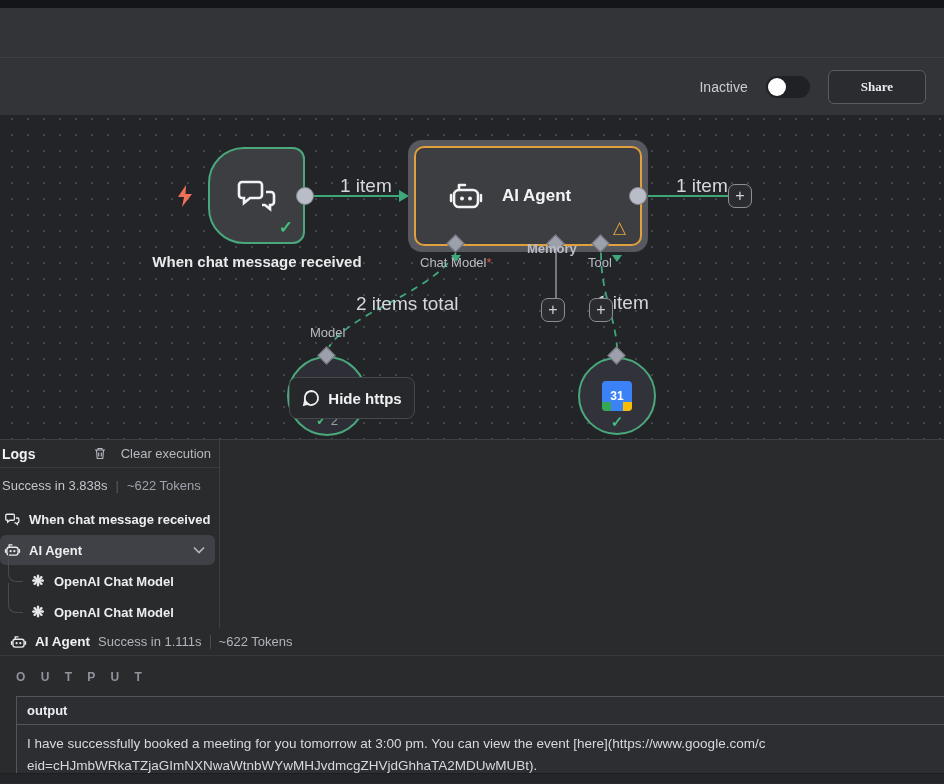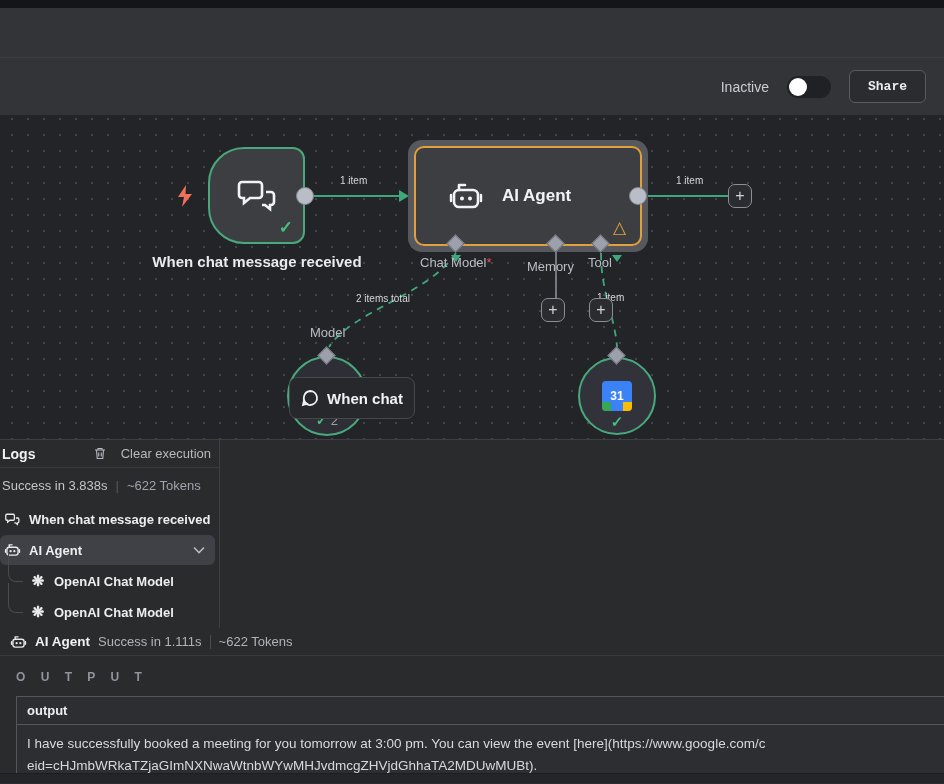--- a/index.html
+++ b/index.html
@@ -11,22 +11,22 @@
   .topbar { height:8px; background:#141519; }
   .menubar { height:50px; background:#333438; border-bottom:1px solid #3d3e41; }
   .header { height:57px; background:#333438; display:flex; align-items:center;
     justify-content:flex-end; padding-right:18px; gap:18px; }
   .inactive-label { color:#c9ccd1; font-size:14px; }
   .toggle { width:44px; height:22px; background:#202124; border-radius:11px;
     position:relative; cursor:pointer; }
   .toggle .knob { position:absolute; left:2px; top:2px; width:18px; height:18px;
     background:#fff; border-radius:50%; }
   .share-btn { background:#2b2c2f; color:#ececee; border:1px solid #5a5b5f;
-    border-radius:6px; font-size:13px; font-weight:bold; padding:8px 18px; cursor:pointer;
-    font-family:Liberation Mono, monospace; }
+    border-radius:6px; font-size:13px; font-weight:bold; padding:8px 32px; cursor:pointer;
+    font-family:Liberation Serif, serif; }
 
   
   .tabbar { position:absolute; left:233px; top:108px; background:#3b3c3f;
     border-radius:8px 8px 0 0; display:flex; align-items:center; padding:4px; gap:2px; z-index:30; }
   .tab { font-size:13.5px; color:#b9bcc2; padding:6px 14px; border-radius:6px; cursor:pointer; }
   .tab.active { background:#222326; color:#fff; font-weight:bold; }
 
   
   .canvas { position:relative; height:324px; background-color:#232427;
     background-image:radial-gradient(#45464a 1px, transparent 1.2px);
@@ -42,21 +42,21 @@
     font-size:17px; font-weight:bold; }
   .node-label { position:absolute; color:#e8eaec; font-size:15px; font-weight:bold;
     text-align:center; line-height:1.25; }
   .trigger-label { left:146px; top:138px; width:222px; }
 
   .port-circle { position:absolute; width:18px; height:18px; border-radius:50%;
     background:#b9bdc7; border:1px solid #85888f; }
   .port-rect { position:absolute; left:409px; top:70px; width:10px; height:22px;
     background:#9ba0ab; border:1px solid #6e717a; }
 
-  .edge-label { position:absolute; color:#d4d7db; font-size:10px; white-space:nowrap; }
+  .edge-label { position:absolute; color:#d4d7db; font-size:19px; white-space:nowrap; }
 
   .node-agent-halo { position:absolute; left:408px; top:25px; width:240px; height:112px;
     background:#57585d; border-radius:14px; cursor:pointer; }
   .node-agent { position:absolute; left:6px; top:6px; width:228px; height:100px;
     background:#3d3e41; border:2px solid #dfa03d; border-radius:10px;
     display:flex; align-items:center; padding-left:32px; gap:18px; }
   .agent-title { color:#f2f3f5; font-size:17px; font-weight:bold; }
   .agent-warning { position:absolute; right:14px; bottom:6px; color:#e0a23c; font-size:17px; }
 
   .diamond { position:absolute; width:13px; height:13px; background:#9ba0ab;
@@ -206,21 +206,21 @@
     <div class="port-circle" style="left:629px; top:72px;"></div>
 
     <div class="edge-label" style="left:676px; top:60px;">1 item</div>
     <div class="plus-btn" style="left:728px; top:69px;">+</div>
 
     <div class="diamond" style="left:449px; top:122px;"></div>
     <div class="diamond" style="left:549px; top:122px;"></div>
     <div class="diamond" style="left:594px; top:122px;"></div>
 
     <div class="port-label" style="left:420px; top:140px;"><span>Chat Model</span><span class="required">*</span></div>
-    <div class="port-label" style="left:527px; top:144px;">Memory</div>
+    <div class="port-label" style="left:527px; top:126px;font-weight:bold;">Memory</div>
     <div class="port-label" style="left:588px; top:140px;">Tool</div>
 
     <div class="edge-label" style="left:356px; top:178px;">2 items total</div>
     <div class="edge-label" style="left:597px; top:177px;">1 item</div>
     <div class="port-label" style="left:310px; top:210px;">Model</div>
 
     <div class="plus-btn" style="left:541px; top:183px;">+</div>
     <div class="plus-btn" style="left:589px; top:183px;">+</div>
 
     <div class="node-circle model-circle">
@@ -235,21 +235,21 @@
           <span class="g-yellow"></span>
       </div>
       <div class="cal-check">✓</div>
     </div>
     <div class="diamond" style="left:610px; top:234px;"></div>
 
     <button class="hide-chat-btn">
       <svg class="ic" width="18" height="18" viewBox="0 0 18 18">
         <path d="M9 2 a7 7 0 1 1 -6.2 10.2 L2 16 l4 -1.2 A7 7 0 0 1 9 2 z" fill="none" stroke="#f0f1f3" stroke-width="1.8"></path>
       </svg>
-      <span>When chat</span>
+      <span>Hide https</span>
     </button>
   </div>
 
   <div class="logs">
 
     <div class="logs-left">
       <div class="panel-head">
         <span class="logs-title">Logs</span>
         <span class="clear-exec">
           <svg class="ic" width="12" height="13" viewBox="0 0 12 13">

